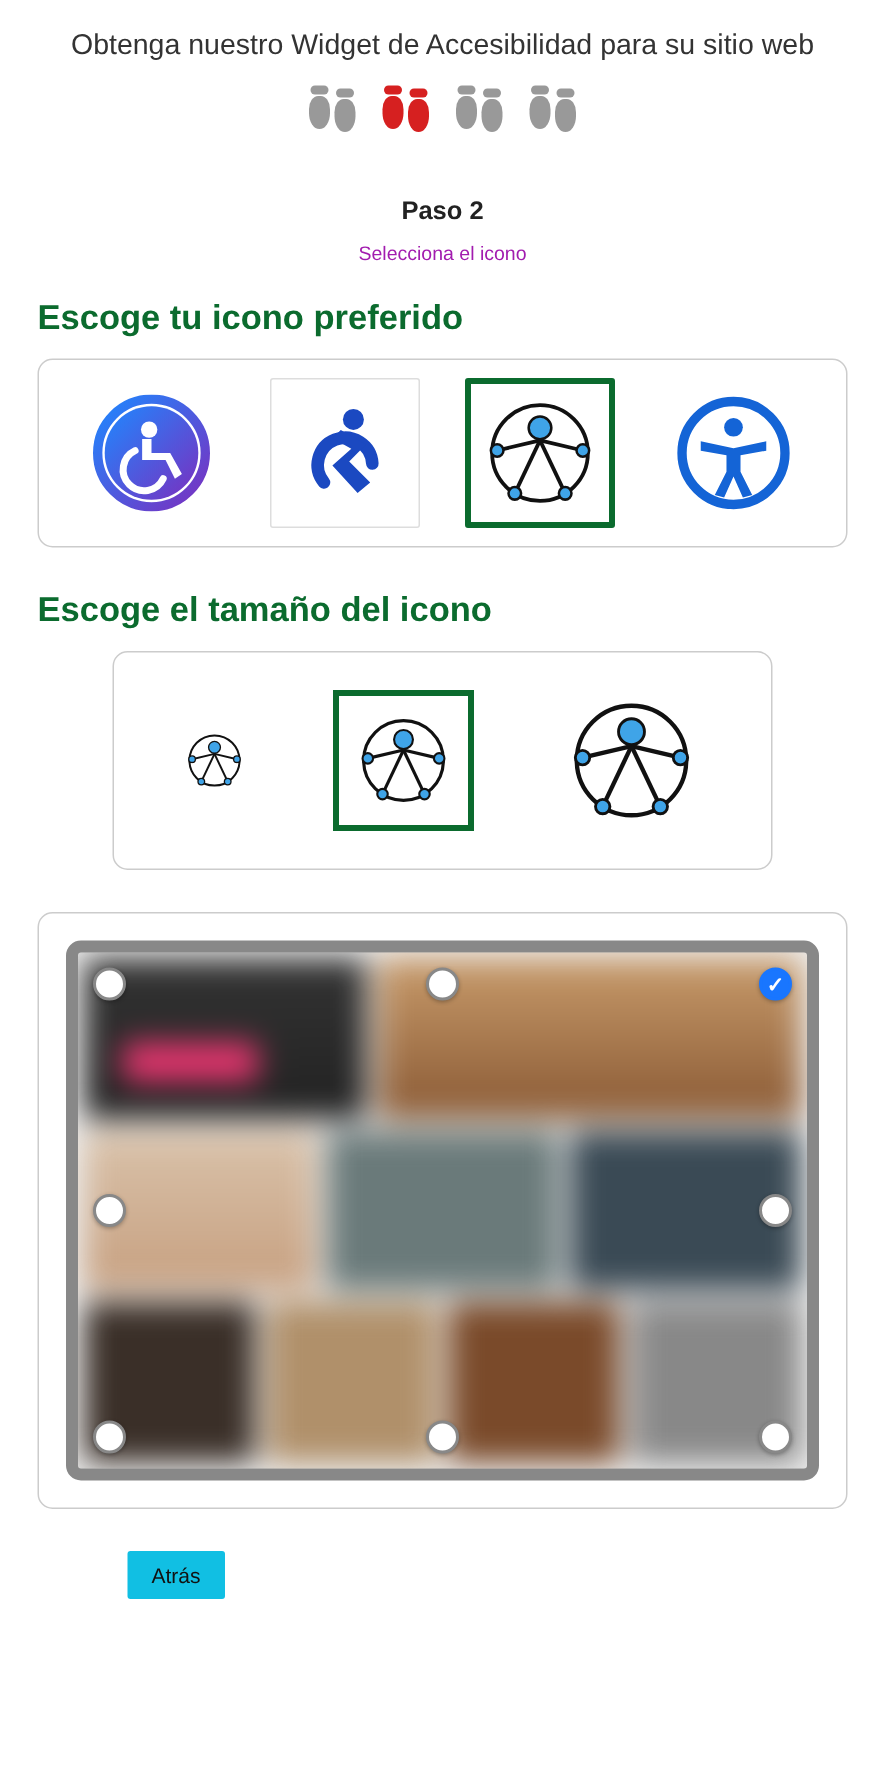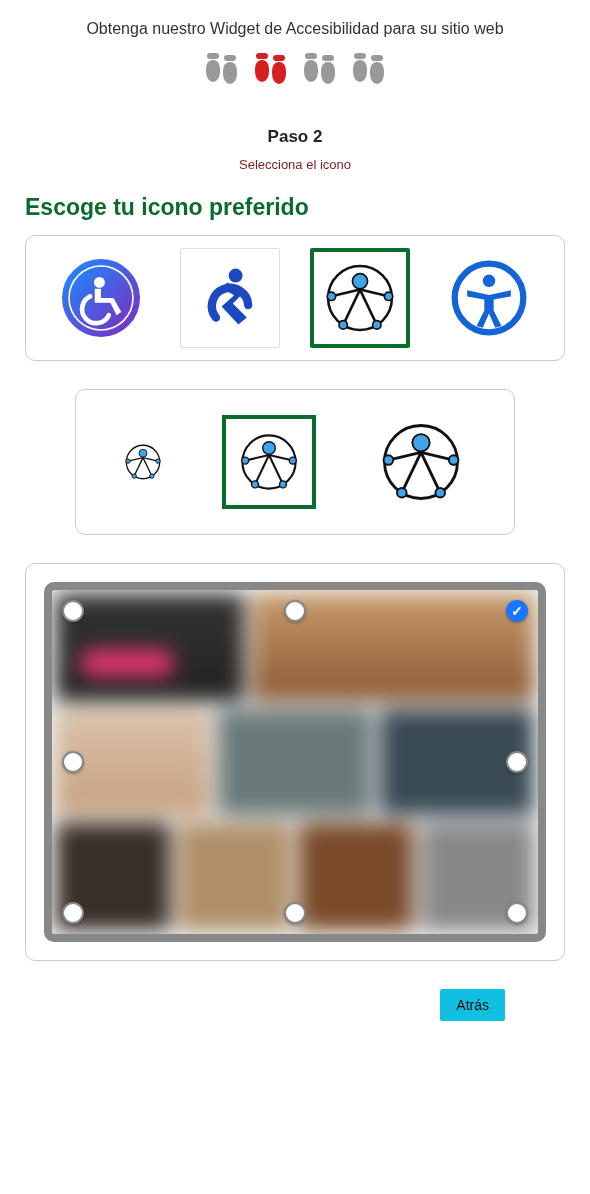--- a/index.html
+++ b/index.html
@@ -4,29 +4,29 @@
 <style>
   * { box-sizing: border-box; margin: 0; padding: 0; }
   body {
     font-family: "Segoe UI", Arial, sans-serif;
     background: #fff;
     width: 590px;
     padding: 20px 0;
     color: #222;
   }
   .wrap { width: 540px; margin: 0 auto; }
-  .page-title { text-align: center; font-size: 16px; font-weight: 400; color: #333; margin-bottom: 22px; }
+  .page-title { text-align: center; font-size: 19px; font-weight: 400; color: #333; margin-bottom: 22px; }
   .stepper { display: flex; justify-content: center; gap: 18px; margin-bottom: 22px; }
   .step-feet { display: flex; gap: 3px; }
   .foot { width: 14px; height: 22px; background: #999; border-radius: 7px 7px 8px 8px / 10px 10px 12px 12px; position: relative; }
   .foot::before { content: ""; position: absolute; width: 12px; height: 6px; background: inherit; border-radius: 3px; top: -7px; left: 1px; }
   .foot.r { transform: scaleX(-1) translateY(2px); }
   .step-feet.active .foot { background: #d62020; }
   .step-label { text-align: center; font-weight: 700; font-size: 17px; margin-bottom: 10px; margin-top: 45px; }
-  .step-sub   { text-align: center; font-size: 13px; color: #7f1d1d; margin-bottom: 22px; }
+  .step-sub   { text-align: center; font-size: 13px; color: #a21caf; margin-bottom: 22px; }
   .section-title { text-align: left; color: #0b6b2e; font-weight: 700; font-size: 23px; margin: 10px 0 14px; }
   .card { border: 1px solid #ccc; border-radius: 10px; padding: 12px 10px; margin-bottom: 28px; }
   .icon-row { display: flex; justify-content: space-around; align-items: center; }
   .icon-btn { width: 100px; height: 100px; display: flex; align-items: center; justify-content: center; border: 4px solid transparent; border-radius: 2px; cursor: pointer; }
   .icon-btn.selected { border-color: #0b6b2e; }
   .size-row { display: flex; justify-content: space-around; align-items: center; }
   .size-btn { display: flex; align-items: center; justify-content: center; border: 4px solid transparent; cursor: pointer; padding: 8px; }
   .size-btn.selected { border-color: #0b6b2e; }
   .size-card { width: 440px; margin: 0 auto 28px; }
   
@@ -39,21 +39,21 @@
   .pos-dot.selected { background: #1976ff; border-color: #1976ff; }
   .pos-dot.selected::after { content: "✓"; color: #fff; font-size: 14px; font-weight: 700; position: absolute; inset: 0; display: flex; align-items: center; justify-content: center; }
   .tl { top: 10px; left: 10px; }
   .tc { top: 10px; left: 50%; transform: translateX(-50%); }
   .tr { top: 10px; right: 10px; }
   .ml { top: 50%; left: 10px; transform: translateY(-50%); }
   .mr { top: 50%; right: 10px; transform: translateY(-50%); }
   .bl { bottom: 10px; left: 10px; }
   .bc { bottom: 10px; left: 50%; transform: translateX(-50%); }
   .br { bottom: 10px; right: 10px; }
-  .nav-row { display: flex; justify-content: flex-end; padding: 0 60px; }
+  .nav-row { display: flex; justify-content: flex-start; padding: 0 60px; }
   .nav-btn { background: #11bfe3; color: #111; border: none; padding: 8px 16px; font-size: 14px; border-radius: 2px; cursor: pointer; }
 </style>
 </head>
 <body>
 
 <div class="wrap">
 
   <div class="page-title">Obtenga nuestro Widget de Accesibilidad para su sitio web</div>
 
   <div class="stepper">
@@ -120,20 +120,21 @@
       <div class="icon-btn">
         <svg width="78" height="78" viewBox="0 0 100 100">
           <circle cx="50" cy="50" r="44" fill="none" stroke="#1464d6" stroke-width="8"></circle>
           <circle cx="50" cy="28" r="8" fill="#1464d6"></circle>
           <path d="M22 40 L50 46 L78 40 L78 48 L56 52 L56 66 L66 86 L58 88 L50 70 L42 88 L34 86 L44 66 L44 52 L22 48 Z" fill="#1464d6"></path>
         </svg>
       </div>
     </div>
   </div>
 
+  <div class="section-title">Escoge el tamaño del icono</div>
   <div class="card size-card">
     <div class="size-row">
       <div class="size-btn">
         <svg width="44" height="44" viewBox="0 0 100 100">
           <circle cx="50" cy="50" r="38" fill="none" stroke="#111" stroke-width="3"></circle>
           <circle cx="50" cy="30" r="9" fill="#3fa4e8" stroke="#111" stroke-width="2"></circle>
           <line x1="50" y1="40" x2="16" y2="48" stroke="#111" stroke-width="3"></line>
             <line x1="50" y1="40" x2="84" y2="48" stroke="#111" stroke-width="3"></line>
           <line x1="50" y1="40" x2="30" y2="82" stroke="#111" stroke-width="3"></line>
             <line x1="50" y1="40" x2="70" y2="82" stroke="#111" stroke-width="3"></line>

